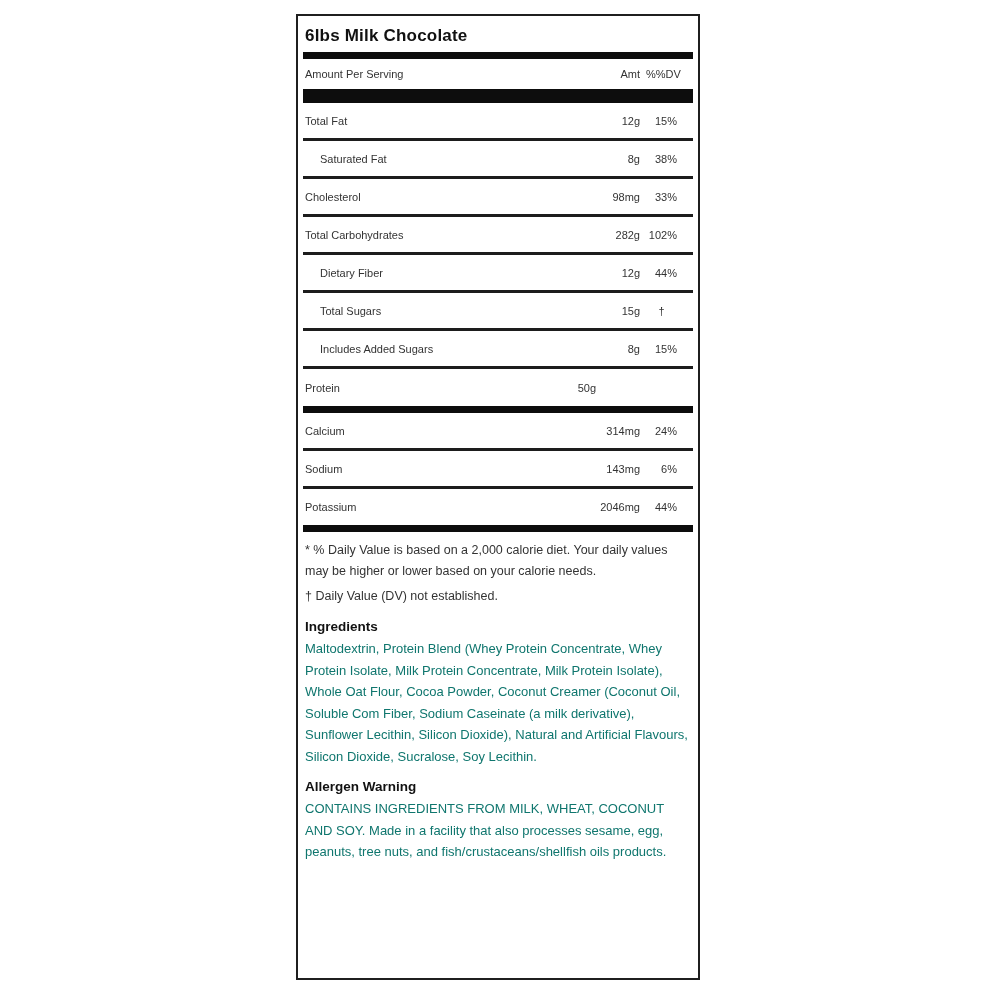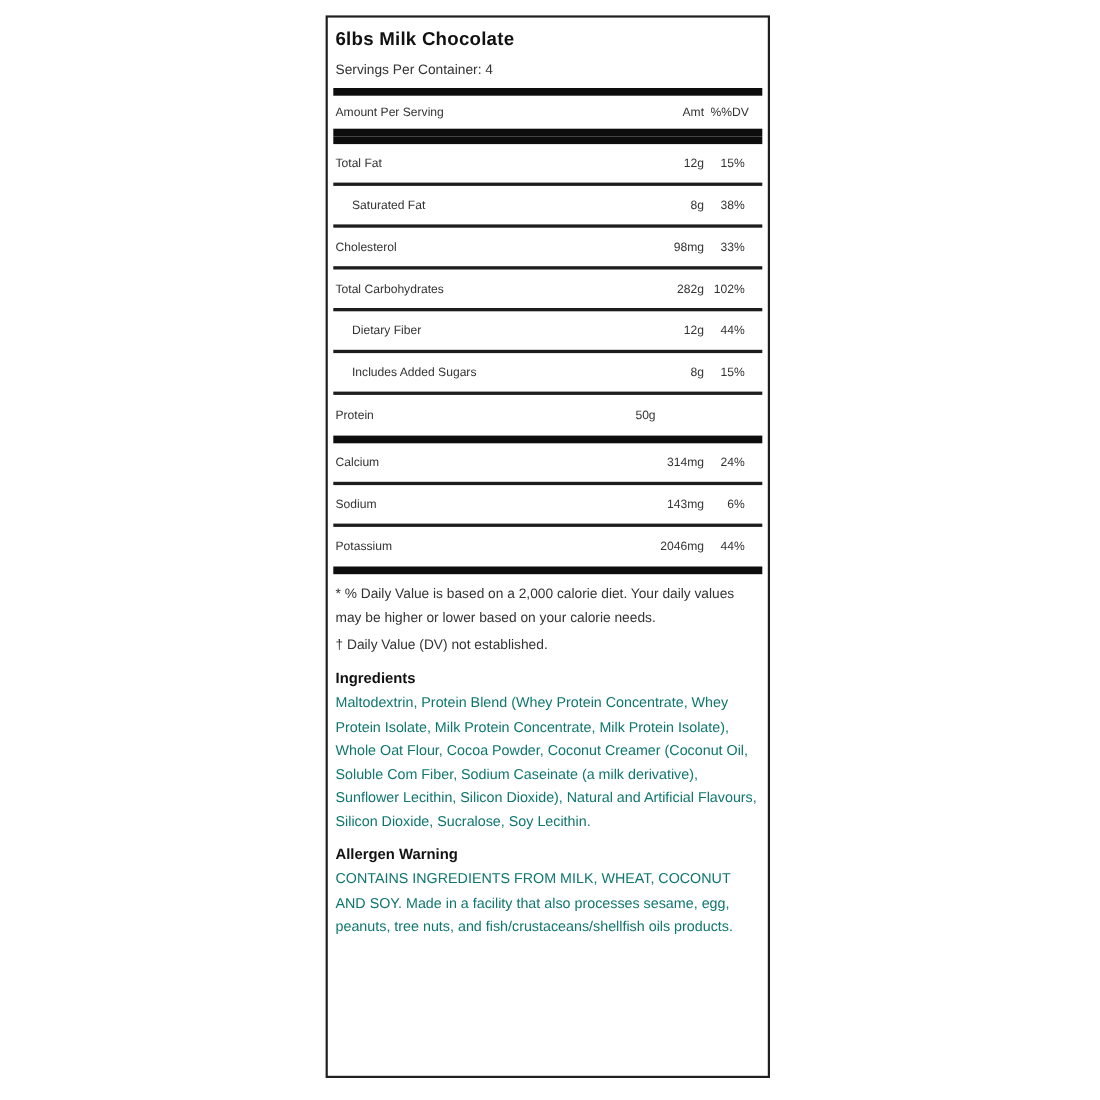--- a/index.html
+++ b/index.html
@@ -39,21 +39,20 @@
   .section-heading { font-size:13.5px; font-weight:bold; color:#111; margin:12px 2px 4px 2px; }
   .body-text { font-size:13px; line-height:21.5px; margin:0 2px; color:#0f766e; }
 </style>
 </head>
 <body>
 
 <div class="page">
   <div class="label-box">
 
     <div class="title">6lbs Milk Chocolate</div>
-    <div class="serving-line">Servings Per Container: 4</div>
 
     <div class="bar after-serving"></div>
 
     <div class="row header-row">
       <span class="lbl">Amount Per Serving</span>
       <span class="amt">Amt</span>
       <span class="dv">%%DV</span>
     </div>
 
     <div class="bar"></div>
@@ -78,20 +77,25 @@
     </div>
     <div class="row n-row">
       <span class="lbl">Total Carbohydrates</span>
       <span class="amt">282g</span>
       <span class="dv">102%</span>
     </div>
     <div class="row n-row indent">
       <span class="lbl">Dietary Fiber</span>
       <span class="amt">12g</span>
       <span class="dv">44%</span>
+    </div>
+    <div class="row n-row indent">
+      <span class="lbl">Total Sugars</span>
+      <span class="amt">15g</span>
+      <span class="dv dagger">†</span>
     </div>
     <div class="row n-row indent">
       <span class="lbl">Includes Added Sugars</span>
       <span class="amt">8g</span>
       <span class="dv">15%</span>
     </div>
     <div class="row n-row last">
       <span class="lbl">Protein</span>
       <span class="amt">50g</span>
       <span class="dv"></span>

